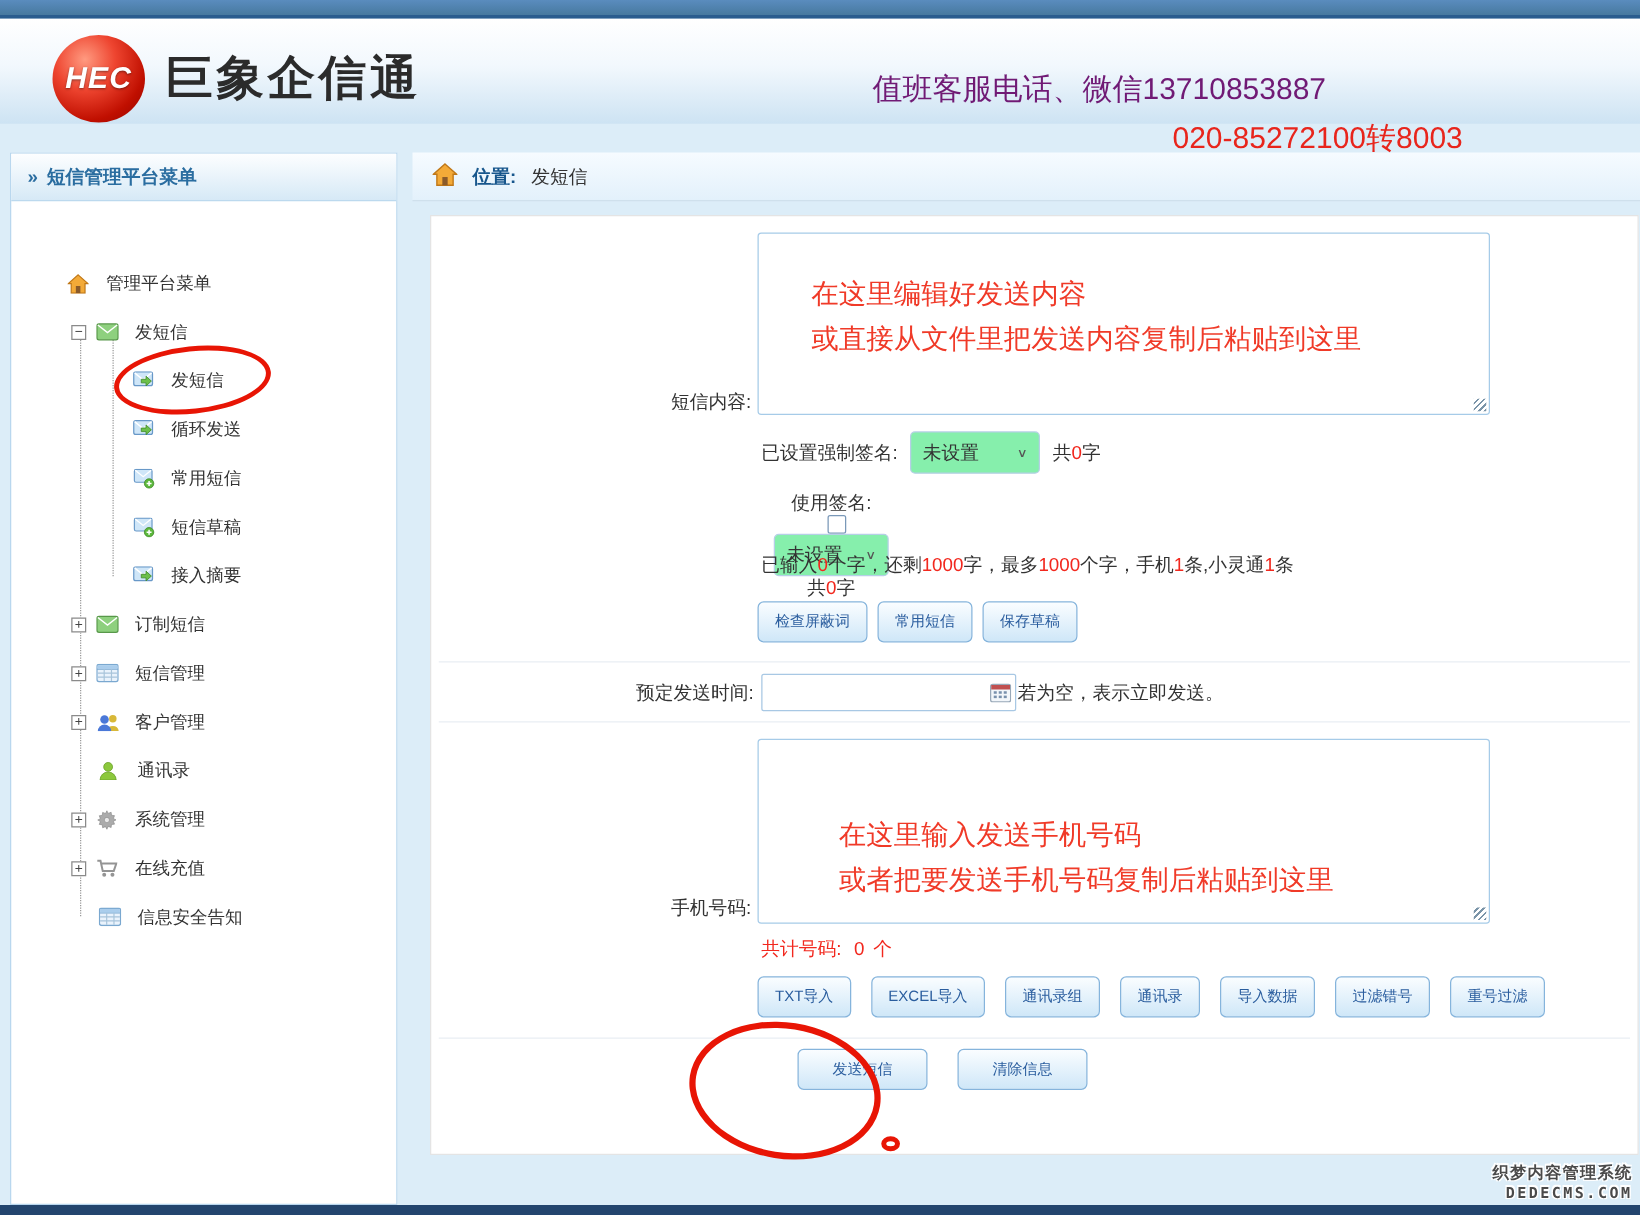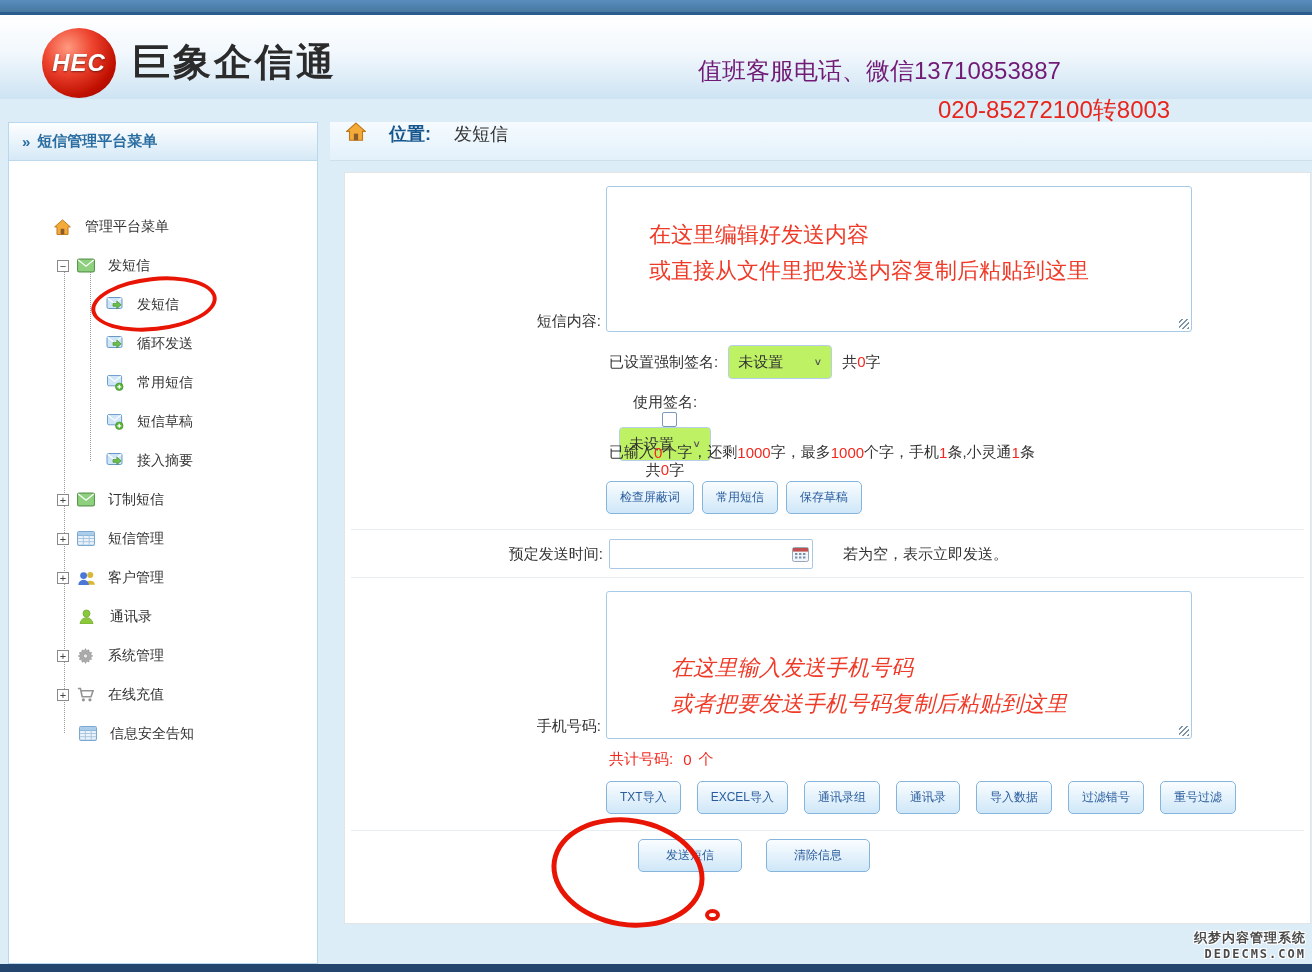--- a/index.html
+++ b/index.html
@@ -43,67 +43,67 @@
     display:inline-flex; align-items:center; justify-content:center;
     font-size:11px; line-height:10px; color:#444; margin-right:8px; z-index:2; }
   .ticon { width:22px; height:18px; display:inline-flex; align-items:center; margin-right:9px; z-index:2; }
   .tlabel { color:#333; }
   .tree-ellipse { position:absolute; left:82px; top:-8px; width:126px; height:54px;
     border:4px solid #e81505; border-radius:50%; transform:rotate(-6deg); pointer-events:none; z-index:5; }
 
   
   .crumbbar { position:absolute; left:330px; top:122px; width:982px; height:39px;
     background:linear-gradient(#f6fbff,#e3f1fb); border-bottom:1px solid #cfe0ec;
-    display:flex; align-items:flex-start; gap:23px; padding-left:16px; font-size:18px; }
+    display:flex; align-items:center; gap:12px; padding-left:16px; font-size:15px; }
   .crumb-loc { color:#17568c; font-weight:bold; }
   .crumb-page { color:#333; }
 
   
   .panel { position:absolute; left:344px; top:172px; width:967px; height:752px;
     background:#fff; border:1px solid #e4e4e4; overflow:visible; }
   .fake-ta { position:absolute; left:261px; width:586px; background:#fff;
     border:1px solid #a6cbe8; border-radius:3px; }
   .fake-ta .red-hint { color:#f03a28; font-size:22px; line-height:36px; }
   .ta-content { padding:30px 0 0 42px; }
   .ta-grip { position:absolute; right:2px; bottom:2px; width:10px; height:10px;
     background:repeating-linear-gradient(135deg, transparent 0 2px, #7a94a8 2px 3.5px); }
   #ta-content { top:13px; height:146px; }
   #ta-phone { top:418px; height:148px; }
-  #ta-phone .ta-content { padding:58px 0 0 64px;font-style:italic; }
+  #ta-phone .ta-content { padding:58px 0 0 64px; }
   .fieldlabel { position:absolute; left:0; width:256px; text-align:right; font-size:15px; color:#333; }
   #lbl-content { top:139px; }
   #lbl-phone { top:544px; }
   .prow { position:absolute; left:261px; display:flex; align-items:center; font-size:15px; }
   #row-sign1 { top:172px; left:264px; }
   #row-sign2 { top:220px; left:264px;flex-direction:column; }
   #row-counter { top:270px; left:264px; }
   #row-actions { top:308px; gap:8px; }
   #row-schedule { top:366px; left:0; }
   #row-total { top:577px; left:264px; color:#f2281e; }
   #row-imports { top:608px; gap:16px; }
   #row-send { top:666px; gap:24px;margin-left:32px; }
   .divider { position:absolute; left:6px; right:6px; height:1px; background:#e9eef3; }
   #div1 { top:356px; } #div2 { top:404px; } #div3 { top:657px; }
   .red { color:#f2281e; }
   .selectbox { display:inline-flex; align-items:center; justify-content:space-between;
     min-width:104px; height:34px; border:1px solid #b6cfe6; border-radius:4px;
-    background:#bef264; padding:0 9px; margin:0 10px; font-size:15px; color:#333; }
+    background:#86efac; padding:0 9px; margin:0 10px; font-size:15px; color:#333; }
   .selectbox .chev { color:#555; font-size:12px; margin-left:12px; transform:scaleY(.8); }
   .checkbox { width:15px; height:15px; border:1px solid #7a98b8; border-radius:2px;
     background:#fff; margin-left:8px; display:inline-block; }
   .btn { display:inline-flex; align-items:center; justify-content:center; height:33px;
     padding:0 13px; background:linear-gradient(#fafdff,#cfe7f8); border:1px solid #85b4dc;
     border-radius:5px; color:#2a5d9e; font-size:12px; cursor:pointer; white-space:nowrap; }
   .btn.big { padding:0 27px; }
   .schedule-label { width:258px; text-align:right; font-size:15px; }
   .schedule-wrap { position:relative; margin-left:6px; }
   .schedule-input { width:204px; height:30px; border:1px solid #a8c8e4; border-radius:2px;
     padding:0 26px 0 6px; font-size:14px; }
   .cal-icon { position:absolute; right:4px; top:7px; width:17px; height:16px; }
-  .schedule-hint { margin-left:30px; font-size:15px; color:#333; }
+  .schedule-hint { margin-left:1px; font-size:15px; color:#333; }
   #row-total .tv { margin:0 7px 0 10px; }
   .send-ellipse { position:absolute; left:206px; top:645px; width:154px; height:109px;
     border:5px solid #e81505; border-radius:50%; transform:rotate(9deg); z-index:6; pointer-events:none; }
   .send-dot { position:absolute; left:360px; top:736px; width:15px; height:12px;
     border:4px solid #e81505; border-radius:50%; z-index:6; pointer-events:none; }
 
   
   .footbar { position:absolute; left:0; bottom:0; width:1312px; height:8px; background:#23456e; }
   .watermark { position:absolute; right:6px; bottom:11px; text-align:right; z-index:20;
     color:#4a4a4a; font-weight:bold;

